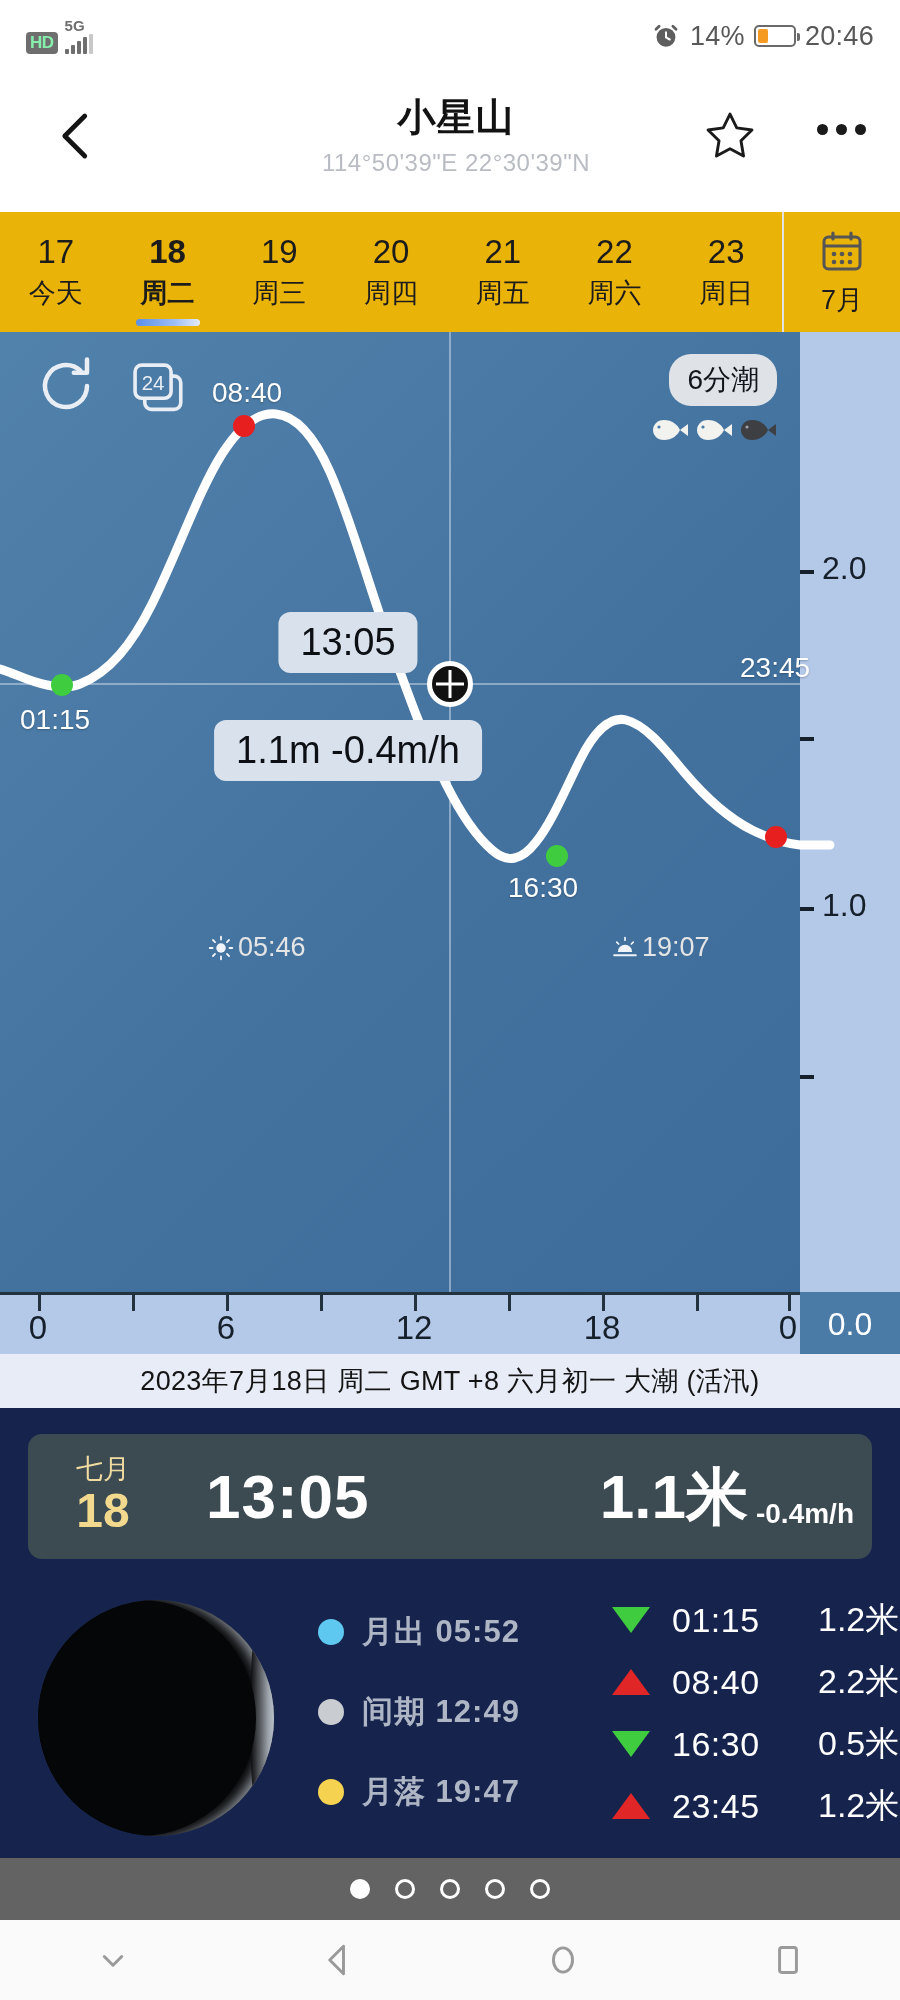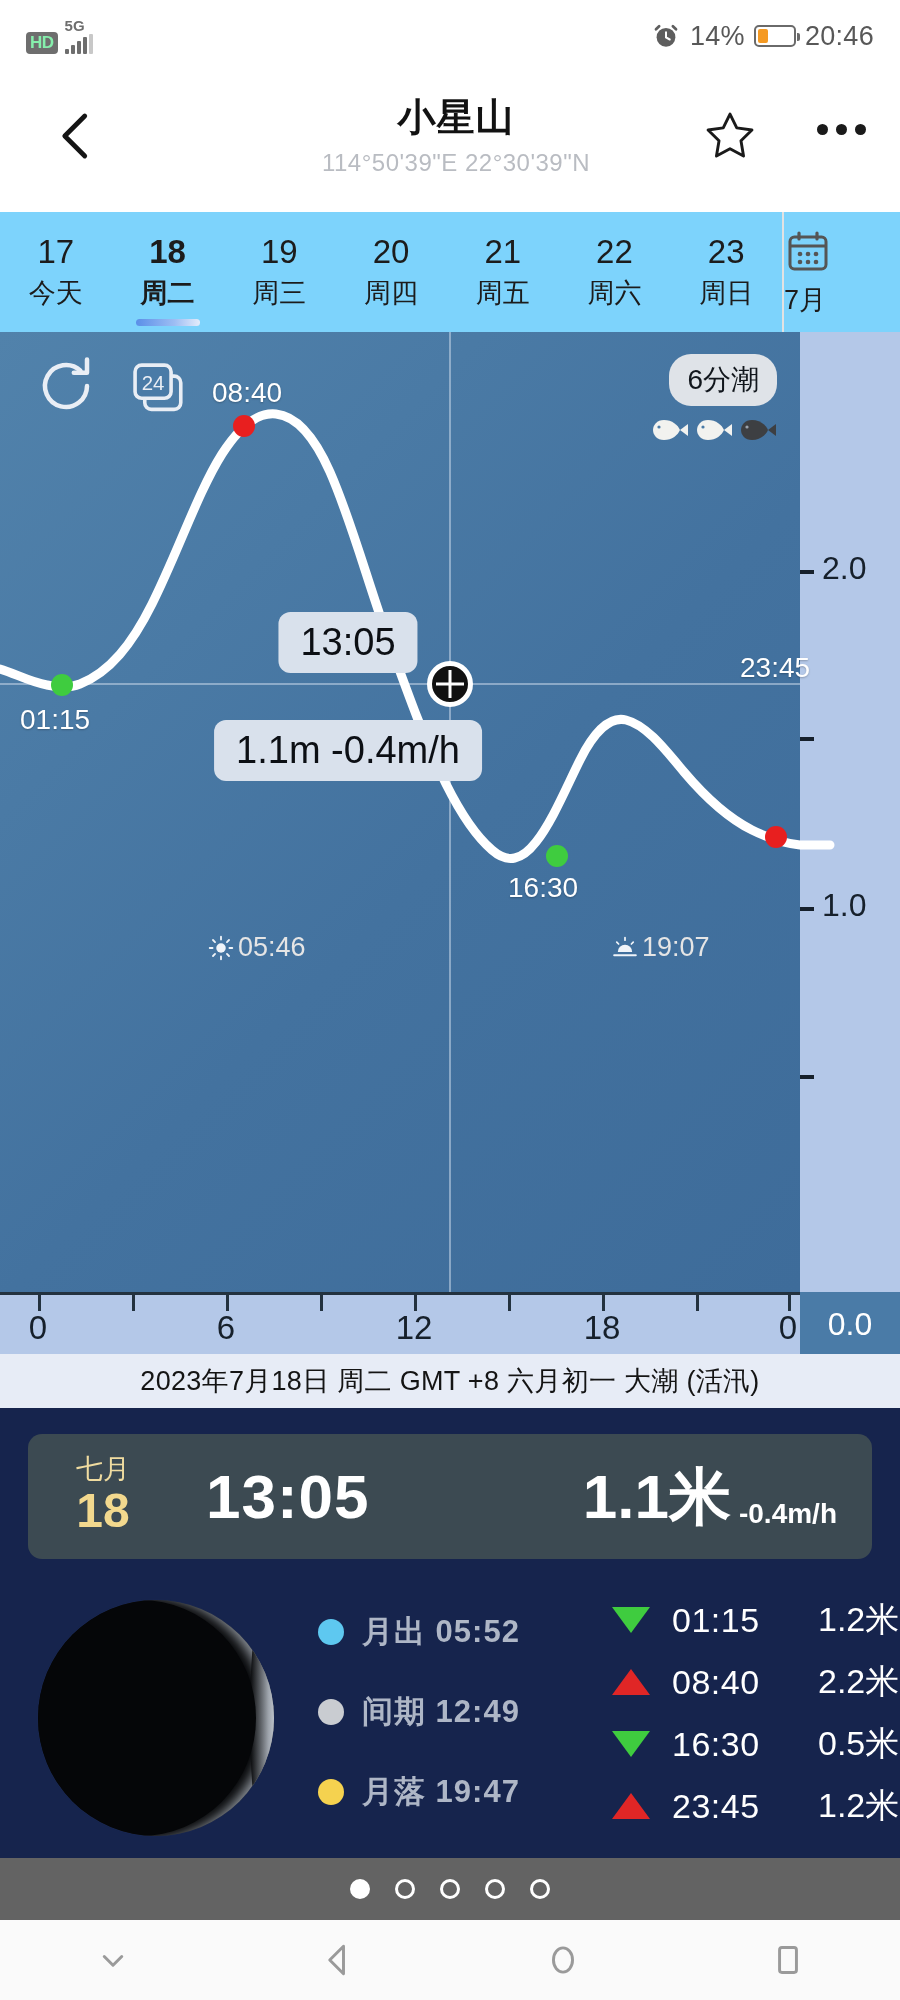--- a/index.html
+++ b/index.html
@@ -41,34 +41,34 @@
   .title-wrap { position:absolute; left:0; right:0; top:20px; text-align:center; }
   .title { font-size: 38px; font-weight: bold; color:#121212; letter-spacing:1px; }
   .subtitle { font-size: 24px; color:#b9bcc2; margin-top:6px; letter-spacing:.5px; }
   .star-btn { position:absolute; right:148px; top:36px; width:56px; height:56px; cursor:pointer; }
   .more-btn { position:absolute; right:40px; top:52px; display:flex; gap:8px; cursor:pointer; }
   .more-btn span { width:11px; height:11px; border-radius:50%; background:#1a1a1a; }
 
   
   .datestrip {
     position:absolute; top:212px; left:0; width:900px; height:120px;
-    background:#7dd3fc; display:flex; align-items:stretch;
+    background:#eab308; display:flex; align-items:stretch;
   }
   .days { flex:1; display:flex; }
   .day { flex:1; display:flex; flex-direction:column; align-items:center; justify-content:center;
          position:relative; cursor:pointer; }
   .day .dnum { font-size:33px; color:#1c1c1c; line-height:1.15; }
   .day .dwk  { font-size:27px; color:#1c1c1c; margin-top:4px; }
   .day.sel .dnum, .day.sel .dwk { font-weight:bold; }
   .day.sel::after {
     content:""; position:absolute; bottom:6px; left:50%; transform:translateX(-50%);
     width:64px; height:7px; border-radius:4px;
     background:linear-gradient(90deg,#5a8fe8 0%, #9dbdf3 60%, #e4ecfb 100%);
   }
-  .cal-col { width:118px; display:flex; flex-direction:column; align-items:flex-start;
+  .cal-col { width:118px; display:flex; flex-direction:column; align-items:center;
              justify-content:center; border-left:2px solid #e2e2e2; cursor:pointer; }
   .cal-icon { width:48px; height:48px; }
   .cal-col .mon { font-size:27px; color:#1c1c1c; margin-top:7px; }
 
   
   .chart { position:absolute; top:332px; left:0; width:900px; height:960px;
            background:#4a7ba7; overflow:hidden; }
   .chart-plot { position:absolute; left:0; top:0; width:800px; height:960px;
                 background:linear-gradient(135deg,#5182ab 0%, #43729f 55%, #3e6c9a 100%); }
   .chart-right { position:absolute; left:800px; top:0; width:100px; height:960px;
@@ -115,21 +115,21 @@
   .bottom { position:absolute; top:1408px; left:0; width:900px; height:450px; background:#16244d; }
   .card {
     position:absolute; left:28px; top:26px; width:844px; height:125px;
     background:#3c4a52; border-radius:14px; display:flex; align-items:center;
   }
   .card-date { width:150px; text-align:center; }
   .card-date .cm { font-size:27px; color:#f0dca0; line-height:1.1; }
   .card-date .cd { font-size:48px; color:#f3d98e; font-weight:bold; line-height:1.1; }
   .card-time { font-size:62px; color:#fff; font-weight:bold; letter-spacing:1px;
                margin-left:28px; }
-  .card-h { margin-left:auto; margin-right:35px; display:flex; align-items:flex-end; }
+  .card-h { margin-left:auto; margin-right:18px; display:flex; align-items:flex-end; }
   .card-h .hv { font-size:62px; color:#fff; font-weight:bold; }
   .card-h .hr { font-size:28px; color:#fff; font-weight:bold; margin-left:8px; margin-bottom:9px; }
 
   .moon { position:absolute; left:38px; top:192px; width:236px; height:236px;
           border-radius:50%; background:#050608;
           box-shadow: inset -13px 0 13px -6px #9aa0a8, 0 0 1px #2b3a63; overflow:hidden; }
   .moon::after { content:""; position:absolute; right:-2px; top:0; bottom:0; width:26px;
                  border-radius:50%;
                  background:linear-gradient(90deg, rgba(5,6,8,1) 0%, rgba(160,166,174,.95) 70%, rgba(196,202,210,1) 100%); }
   .moon::before { content:""; position:absolute; left:-14px; top:0; width:232px; height:236px;

